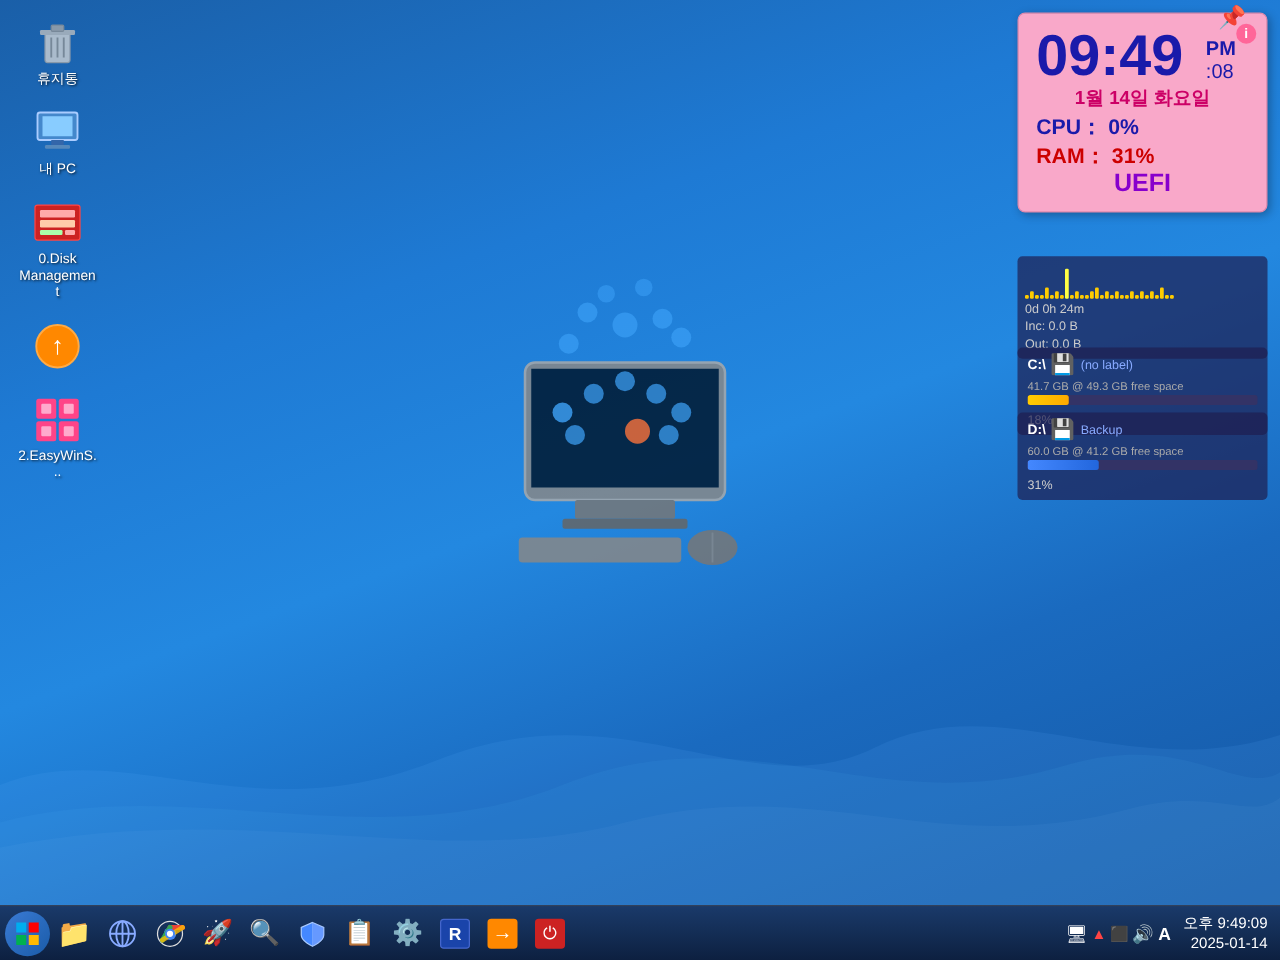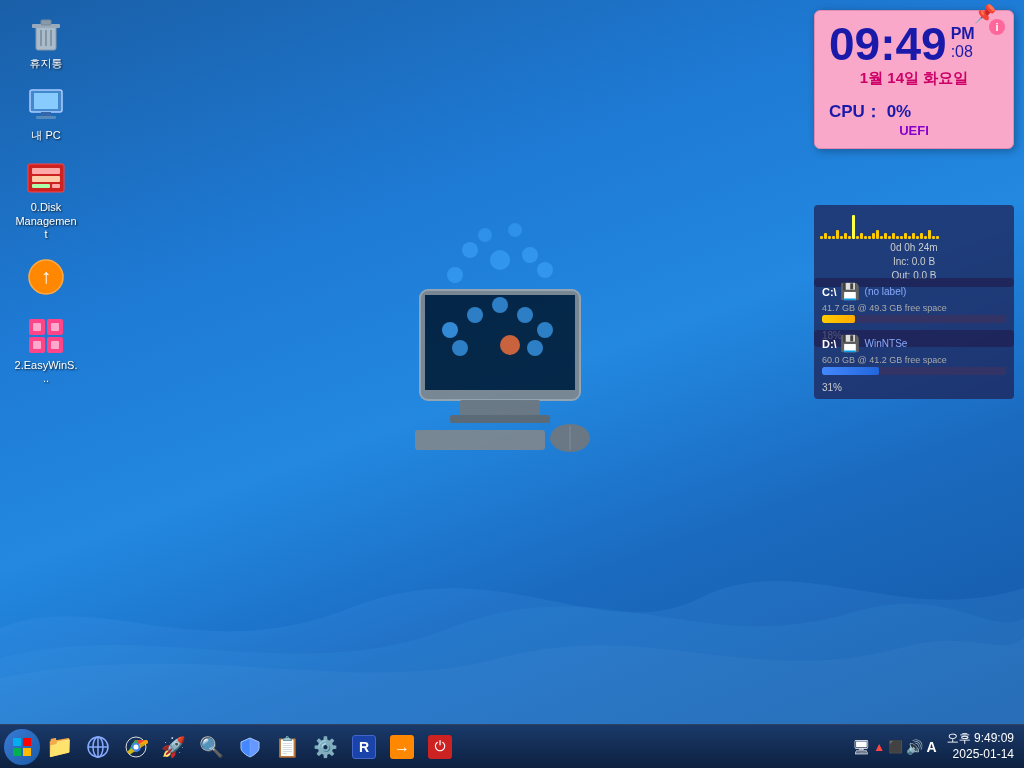--- a/index.html
+++ b/index.html
@@ -102,22 +102,22 @@
 
     .pushpin {
       position: absolute;
       top: -8px;
       right: 16px;
       font-size: 18px;
     }
 
     .clock-time {
       display: flex;
-      align-items: flex-start;
-      gap: 4px;
+      align-items: flex-end;
+      gap: 18px;
     }
 
     .clock-hour {
       font-size: 46px;
       font-weight: bold;
       color: #1a1aaa;
       line-height: 1;
     }
 
     .clock-ampm-sec {
@@ -143,32 +143,32 @@
       font-weight: bold;
       color: #cc0066;
       margin-top: 2px;
       text-align: center;
     }
 
     .clock-cpu {
       font-size: 17px;
       font-weight: bold;
       color: #1a1aaa;
-      margin-top: 12px;
+      margin-top: 2px;
     }
 
     .clock-ram {
       font-size: 17px;
       font-weight: bold;
       color: #cc0000;
       margin-top: 0px;
     }
 
     .clock-uefi {
-      font-size: 13px;
+      font-size: 20px;
       font-weight: bold;
       color: #8800cc;
       margin-top: 0px;
       text-align: center;
     }
 
     
     .net-widget {
       position: absolute;
       top: 205px;
@@ -190,21 +190,20 @@
     .net-bar {
       width: 3px;
       background: #ffcc00;
       border-radius: 1px;
     }
 
     .net-info {
       font-size: 10px;
       color: #cccccc;
       line-height: 1.4;
-      text-align: center;
     }
 
     
     .disk-widget {
       position: absolute;
       right: 10px;
       width: 200px;
       background: rgba(30,30,80,0.7);
       border-radius: 4px;
       padding: 4px 8px;
@@ -461,20 +460,24 @@
       </div>
     </div>
 
     <div class="clock-date">1월 14일 화요일</div>
 
     <div class="clock-cpu">
       <span>CPU：</span>
       <span style="color:#1a1aaa;">0%</span>
     </div>
 
+    <div class="clock-ram">
+      <span>RAM：</span>
+      <span>31%</span>
+    </div>
 
     <div class="clock-uefi">UEFI</div>
   </div>
 
   <div class="net-widget">
     <div class="net-graph" id="netGraph">
         <div class="net-bar" style="height: 3px; background: rgb(255, 204, 0); align-self: flex-end;"></div>
         <div class="net-bar" style="height: 6px; background: rgb(255, 204, 0); align-self: flex-end;"></div>
         <div class="net-bar" style="height: 3px; background: rgb(255, 204, 0); align-self: flex-end;"></div>
         <div class="net-bar" style="height: 3px; background: rgb(255, 204, 0); align-self: flex-end;"></div>
@@ -525,21 +528,21 @@
     <div class="disk-bar-container">
       <div class="disk-bar-used" style="width: 18%;"></div>
     </div>
     <span class="disk-percent">18%</span>
   </div>
 
   <div class="disk-widget" style="top: 330px;">
     <div class="disk-header">
       <span class="disk-drive-label">D:\</span>
       <span style="font-size:16px;">💾</span>
-      <span class="disk-name">WinNTSe</span>
+      <span class="disk-name">Backup</span>
     </div>
     <div class="disk-size-info">
       <span>60.0 GB @</span>
       <span>41.2 GB free space</span>
     </div>
     <div class="disk-bar-container">
       <div class="disk-bar-used blue" style="width: 31%;"></div>
     </div>
     <span class="disk-percent">31%</span>
   </div>

